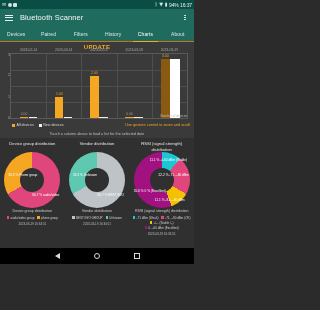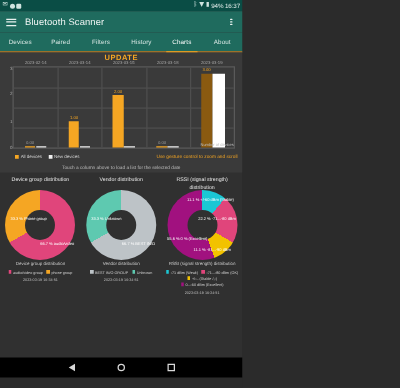--- a/index.html
+++ b/index.html
@@ -2,21 +2,21 @@
 <html><head>
 <meta charset="utf-8">
 <style>
   * { box-sizing: border-box; margin: 0; padding: 0; }
   html, body {
     width: 194px; height: 310px;
     background: #2b2b2b;
     font-family: "Liberation Sans", sans-serif;
     overflow: hidden;
   }
-  #app { position: relative; width: 194px; height: 302px; background: #303030; }
+  #app { position: relative; width: 194px; height: 264px; background: #303030; }
 
   
   .statusbar {
     height: 9px; background: #0a4d45;
     display: flex; align-items: center; justify-content: space-between;
     padding: 0 2px;
   }
   .sb-left, .sb-right { display: flex; align-items: center; gap: 1.5px; }
   .sb-ico {
     color: #cfe4e0; font-size: 5px; line-height: 5px;

